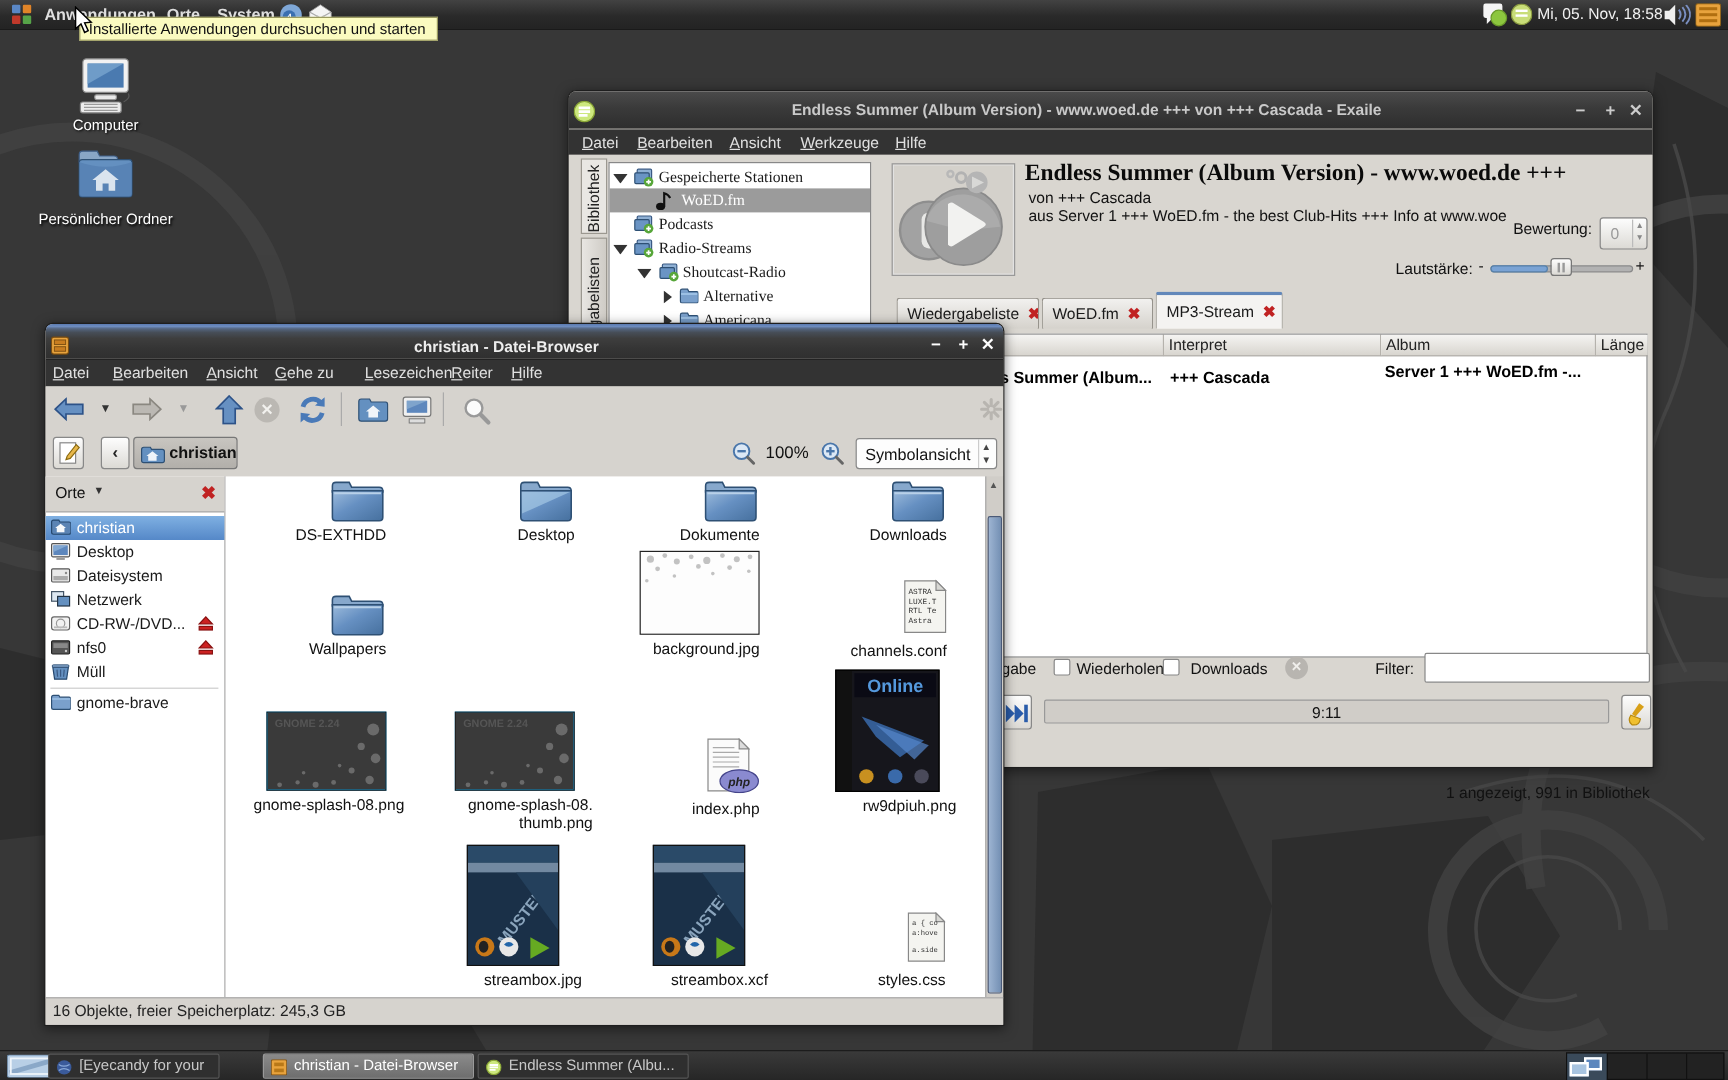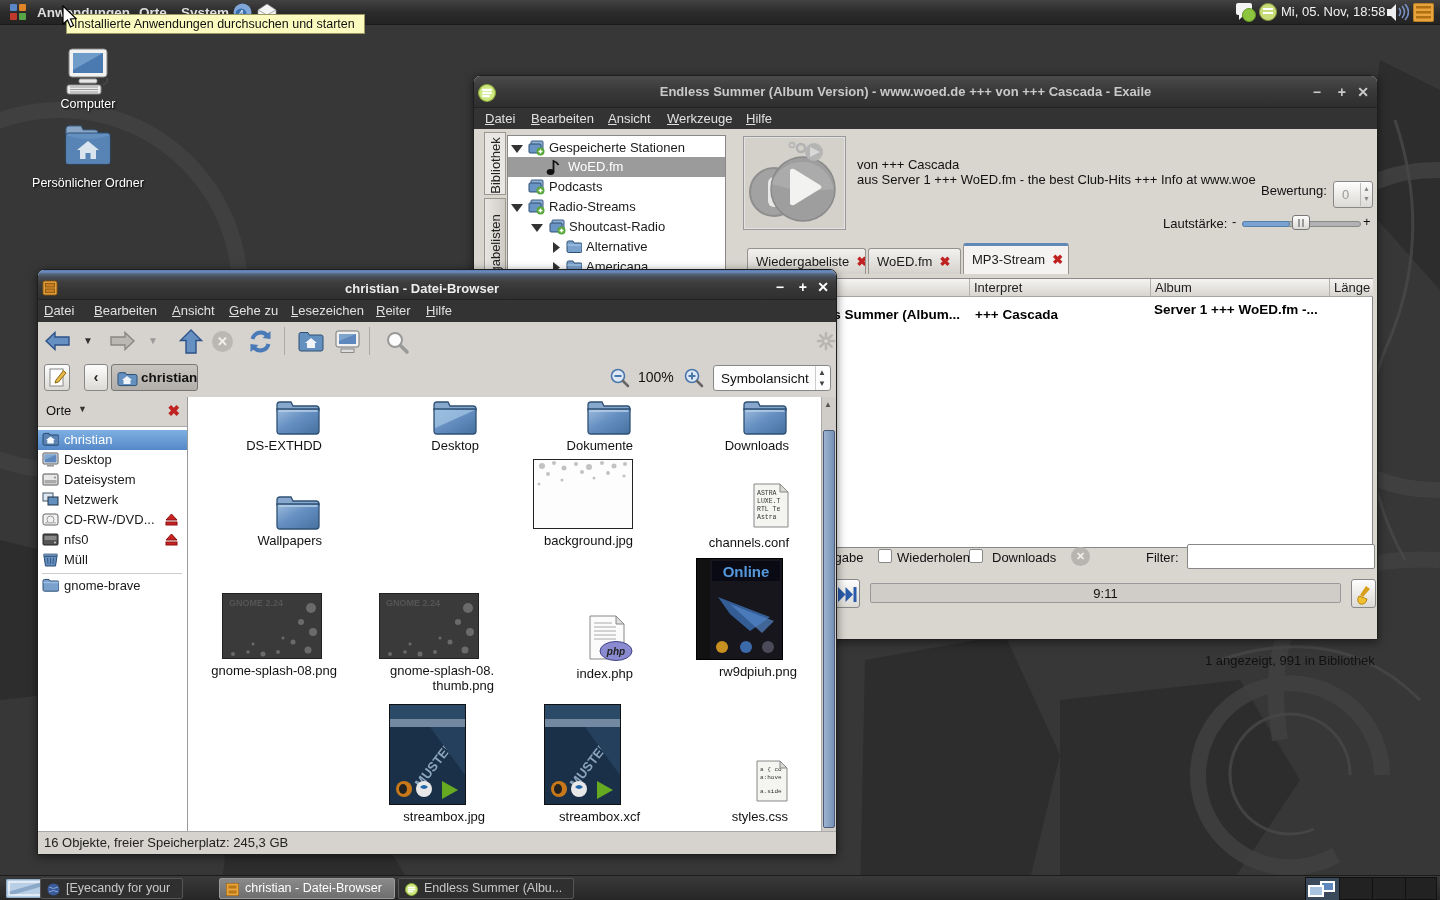--- a/index.html
+++ b/index.html
@@ -38,21 +38,21 @@
 #ex-menu u { text-decoration:underline; }
 .ex-body { position:absolute; left:0; top:53px; right:0; bottom:0; background:#d9d6d0; }
 
 
 .vtab { position:absolute; width:22px; background:linear-gradient(90deg,#e8e6e2,#cfccc6);
   border:1px solid #9b9890; color:#222; }
 .vtab span { position:absolute; display:block; transform:rotate(-90deg); transform-origin:center; font-size:13px; white-space:nowrap; }
 
 
 #tree { position:absolute; left:33px; top:6px; width:219px; height:394px; background:#fff; border:1px solid #888; font-size:13px; color:#1a1a1a; }
-.trow { position:absolute; left:0; width:100%; height:20px; line-height:20px; white-space:nowrap; }
+.trow { position:absolute; left:0; width:100%; height:20px; line-height:20px; white-space:nowrap;font-family:Liberation Serif, serif; }
 
 
 #art { position:absolute; background:#d4d1cb; border:1px solid #999; }
 .tab { position:absolute; top:0; height:26px; line-height:25px; font-size:13px; color:#1a1a1a;
   background:linear-gradient(#f2f1ef,#d5d2cc); border:1px solid #96938c; border-bottom:none; border-radius:3px 3px 0 0; text-align:left; padding-left:8px; white-space:nowrap; overflow:hidden; }
 .redx { display:inline-block; color:#c02222; font-weight:bold; }
 
 
 #plist { position:absolute; background:#fff; border:1px solid #888; }
 .phead { position:absolute; top:0; height:18px; background:linear-gradient(#f5f4f2,#d8d5cf); border-bottom:1px solid #a8a5a0; border-right:1px solid #b5b2ac; font-size:13px; color:#222; line-height:18px; padding-left:4px; }
@@ -293,20 +293,21 @@
         <path d="M 27.5 47 a 32 32 0 0 1 62 5 l -31 3 z" fill="#ababab"></path>
         <circle cx="59" cy="52" r="32" fill="none" stroke="#8a8a8a" stroke-width="1.5"></circle>
         <path d="M 46 33 q 2 -2 4 -1 l 26 16 q 3 2 0 4 l -26 16 q -2 1 -4 -1 z" fill="#f2f2f0"></path>
         <circle cx="57" cy="11" r="4" fill="none" stroke="#b2b2b2" stroke-width="2.5"></circle>
         <circle cx="48" cy="8" r="2.5" fill="none" stroke="#b8b8b8" stroke-width="2"></circle>
         <circle cx="70" cy="15" r="9" fill="#b5b5b5"></circle>
         <path d="M 66 10 l 10 5 -10 5 z" fill="#d8d8d6"></path>
       </svg>
     </div>
 
+    <div class="abs" style="left:380px;top:5px;font-family:'Liberation Serif',serif;font-weight:bold;font-size:19.5px;color:#0a0a0a;white-space:nowrap">Endless Summer (Album Version) - www.woed.de +++</div>
     <div class="abs" style="left:383px;top:28px;font-size:13px;color:#111">von +++ Cascada</div>
     <div class="abs" style="left:383px;top:43px;font-size:13px;color:#111">aus Server 1 +++ WoED.fm - the best Club-Hits +++ Info at www.woe</div>
     <div class="abs" style="left:787px;top:54px;font-size:13px;color:#111">Bewertung:</div>
     <div class="btn" style="left:859px;top:52px;width:40px;height:27px">
       <span class="abs" style="left:8px;top:5px;color:#999;font-size:13px">0</span>
       <span class="abs" style="left:26px;top:1px;width:1px;height:23px;background:#bbb"></span>
       <span class="abs" style="left:29px;top:2px;color:#888;font-size:7px;line-height:10px">▲<br>▼</span>
     </div>
     <div class="abs" style="left:689px;top:87px;font-size:13px;color:#111">Lautstärke:</div>
     <div class="abs" style="left:758px;top:85px;font-size:13px;color:#111">-</div>
@@ -369,21 +370,21 @@
     <span style="display:block;line-height:37px;padding-right:30px">christian - Datei-Browser</span>
     <span class="wbtn" style="right:52px;color:#fff;top:4px">−</span>
     <span class="wbtn" style="right:29px;color:#fff;top:4px">+</span>
     <span class="wbtn" style="right:7px;color:#fff;top:4px">✕</span>
   </div>
   <div id="na-menu">
     <span style="left:6px"><u>D</u>atei</span>
     <span style="left:56px"><u>B</u>earbeiten</span>
     <span style="left:134px"><u>A</u>nsicht</span>
     <span style="left:191px"><u>G</u>ehe zu</span>
-    <span style="left:253px"><u>L</u>esezeichen</span>
+    <span style="left:266px"><u>L</u>esezeichen</span>
     <span style="left:338px"><u>R</u>eiter</span>
     <span style="left:388px"><u>H</u>ilfe</span>
   </div>
   <div id="na-toolbar">
 
     <svg class="abs" style="left:7px;top:9px" width="25" height="20" viewBox="0 0 25 20">
       <path d="M 1 10 L 10 1.5 L 10 6 L 24 6 L 24 14 L 10 14 L 10 18.5 Z" fill="#6690c2" stroke="#2d5288" stroke-width="1.4"></path>
     </svg>
     <span class="abs" style="left:45px;top:13px;color:#333;font-size:10px">▼</span>
     <svg class="abs" style="left:72px;top:9px" width="25" height="20" viewBox="0 0 25 20">

